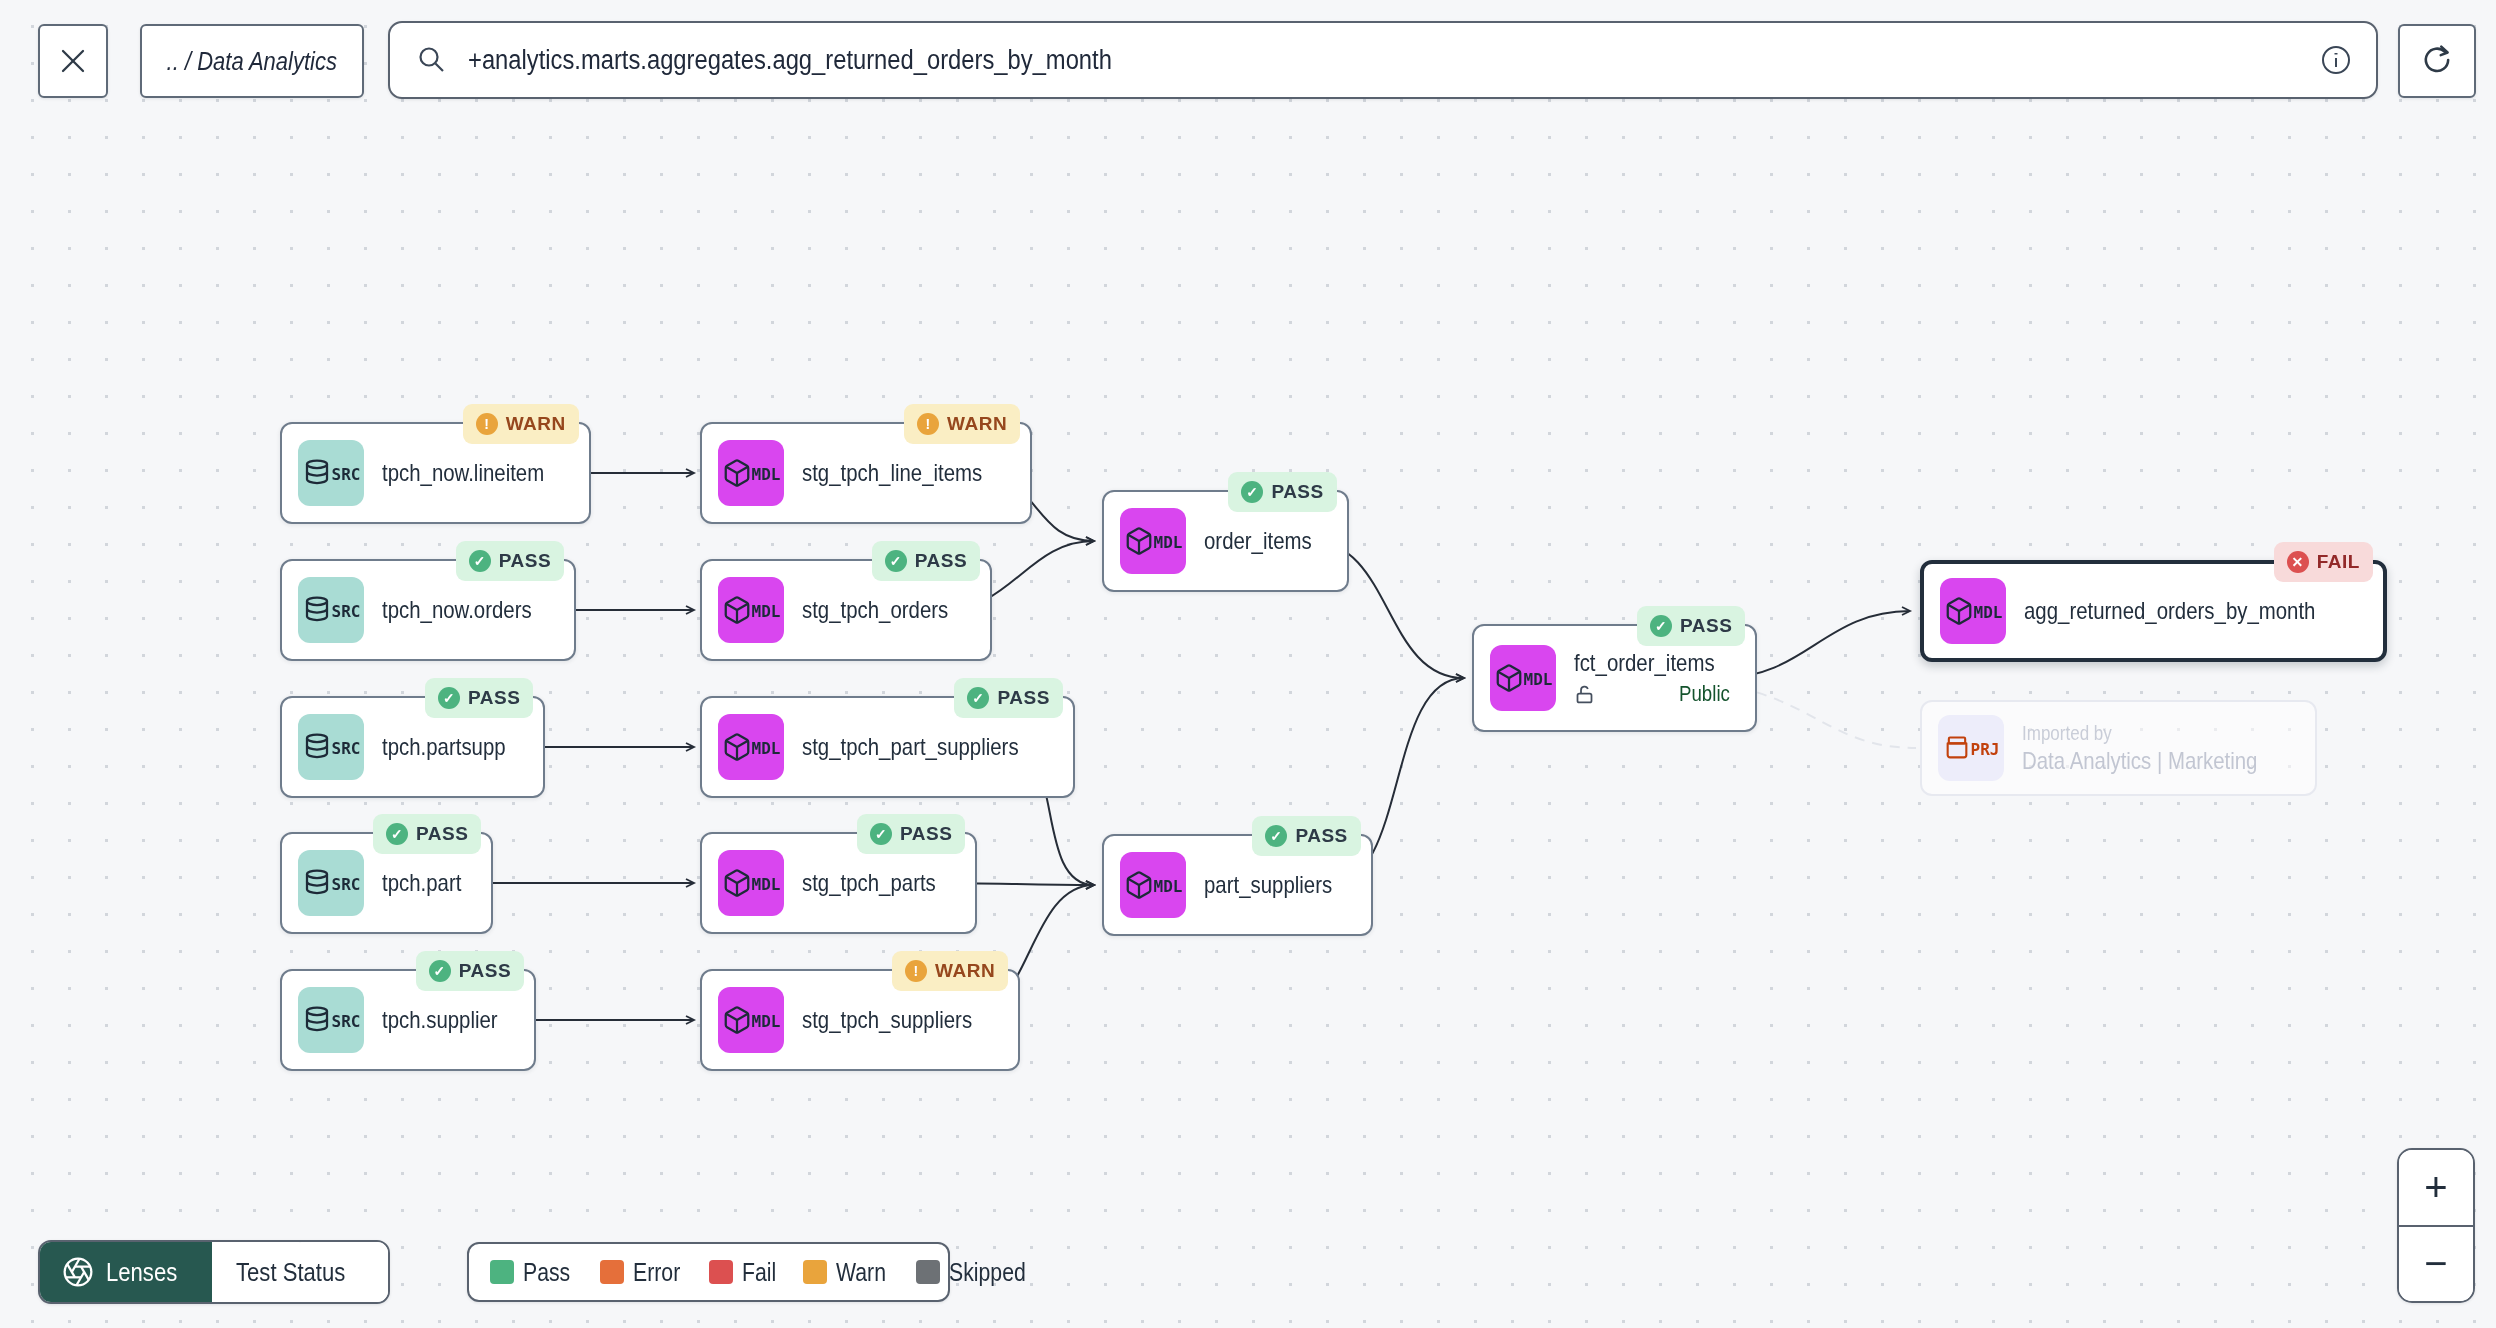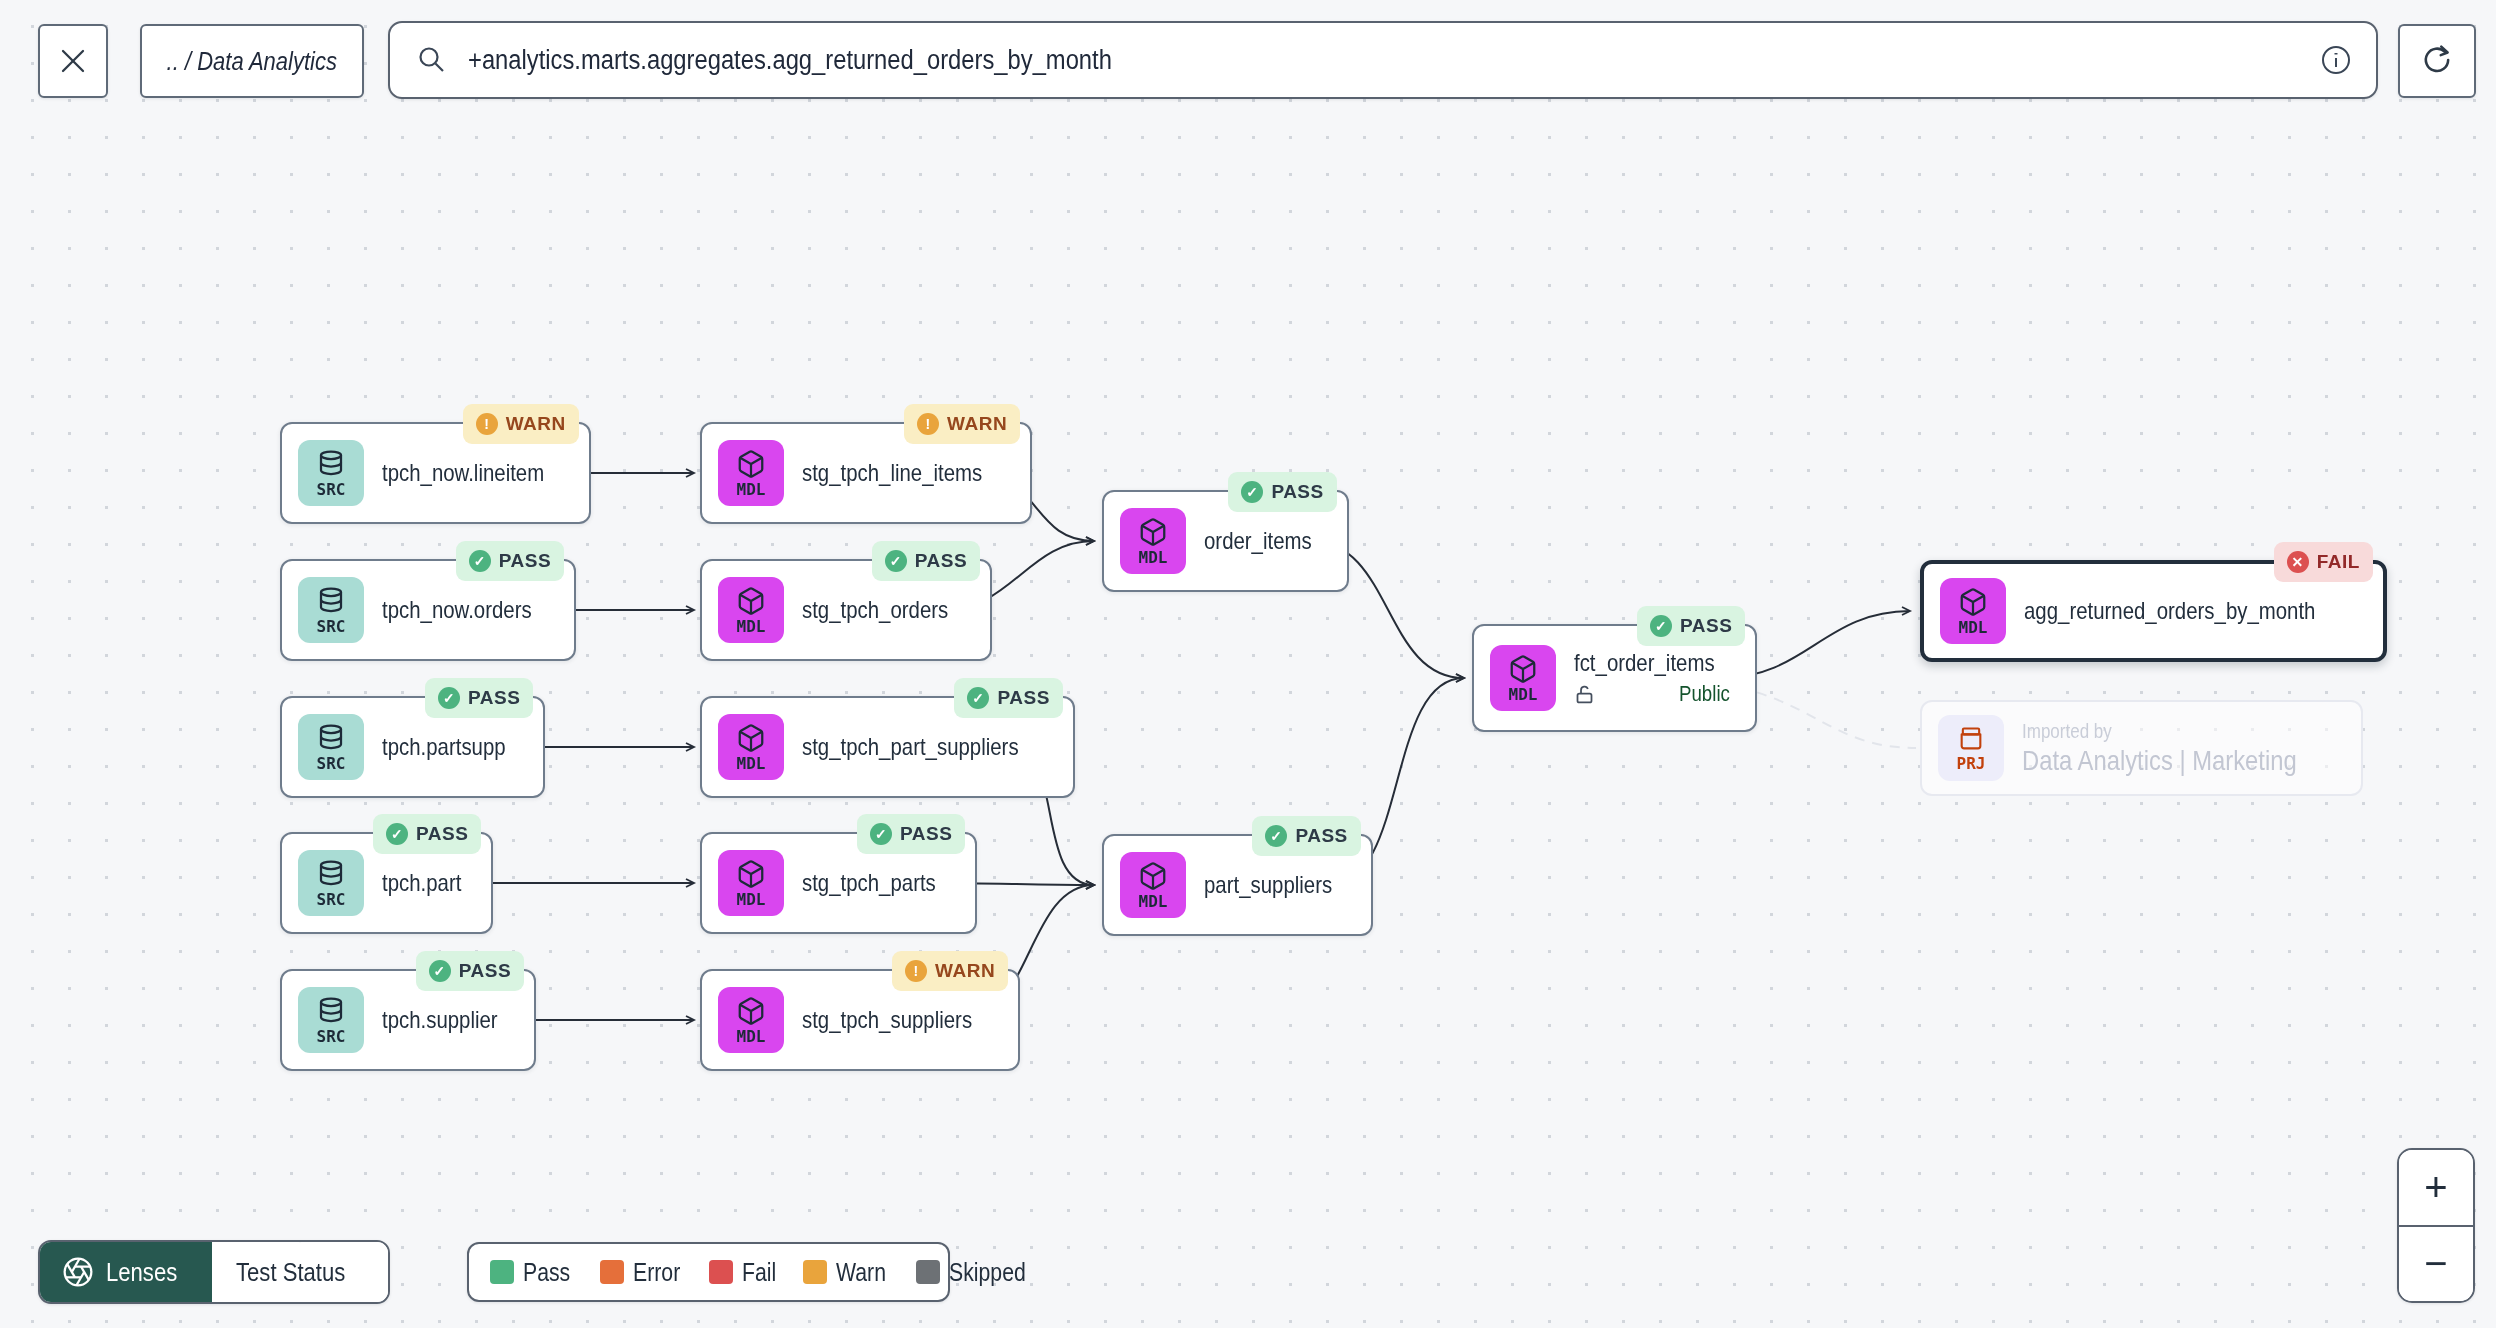--- a/index.html
+++ b/index.html
@@ -46,21 +46,21 @@
   
   .node {
     position:absolute; z-index:2; height:102px;
     background:#fff; border:2px solid #6f7c8c; border-radius:12px;
     display:inline-flex; align-items:center; gap:18px; padding:0 16px;
     box-shadow:0 1px 4px rgba(25,35,50,.10); cursor:pointer;
   }
   .node.selected { border:4px solid #222e3c; box-shadow:0 4px 10px rgba(25,35,50,.22); }
   .typebox {
     width:66px; height:66px; border-radius:12px; flex:0 0 auto;
-    display:flex; flex-direction:column; align-items:center; justify-content:center;
+    display:flex; flex-direction:row; align-items:center; justify-content:center;
     color:#1d2a38;
   }
   .typebox .tlabel { font-family:"DejaVu Sans Mono", monospace; font-size:16px; font-weight:700; line-height:1; margin-top:3px; }
   .src { background:#a9dcd4; }
   .mdl { background:#d946ef; }
   .prj { background:#ededfa; color:#c2410c; }
   .nlabel { font-size:24px; color:#222e3c; }
   .sub-row { display:flex; align-items:center; gap:8px; margin-top:4px; color:#14532d; font-size:22px;justify-content:space-between; }
 
   .badge {
@@ -75,21 +75,21 @@
   }
   .badge.pass { background:#d9f4e1; } .badge.pass .dot { background:#4db380; }
   .badge.warn { background:#faeec4; color:#96471d; } .badge.warn .dot { background:#e9a43c; }
   .badge.fail { background:#f8dada; color:#922929; } .badge.fail .dot { background:#dc5050; }
 
   .node.imported {
     border:2px solid #e7e9f0; background:rgba(255,255,255,.55);
     box-shadow:none; height:96px; cursor:default;
   }
   .node.imported .kicker { font-size:20px; color:#c9cdd8; }
-  .node.imported .ilabel { font-size:28px; color:#c2c6d2; margin-top:2px; }
+  .node.imported .ilabel { font-size:24px; color:#c2c6d2; margin-top:2px; }
 
   .edges { position:absolute; left:0; top:0; z-index:1; }
 
   
   .lens-ctl {
     position:absolute; left:38px; top:1240px; height:64px; z-index:5;
     display:flex; border:2px solid #59626f; border-radius:13px; overflow:hidden;
     background:#fff; box-shadow:0 1px 3px rgba(25,35,50,.10);
   }
   .lens-seg {

